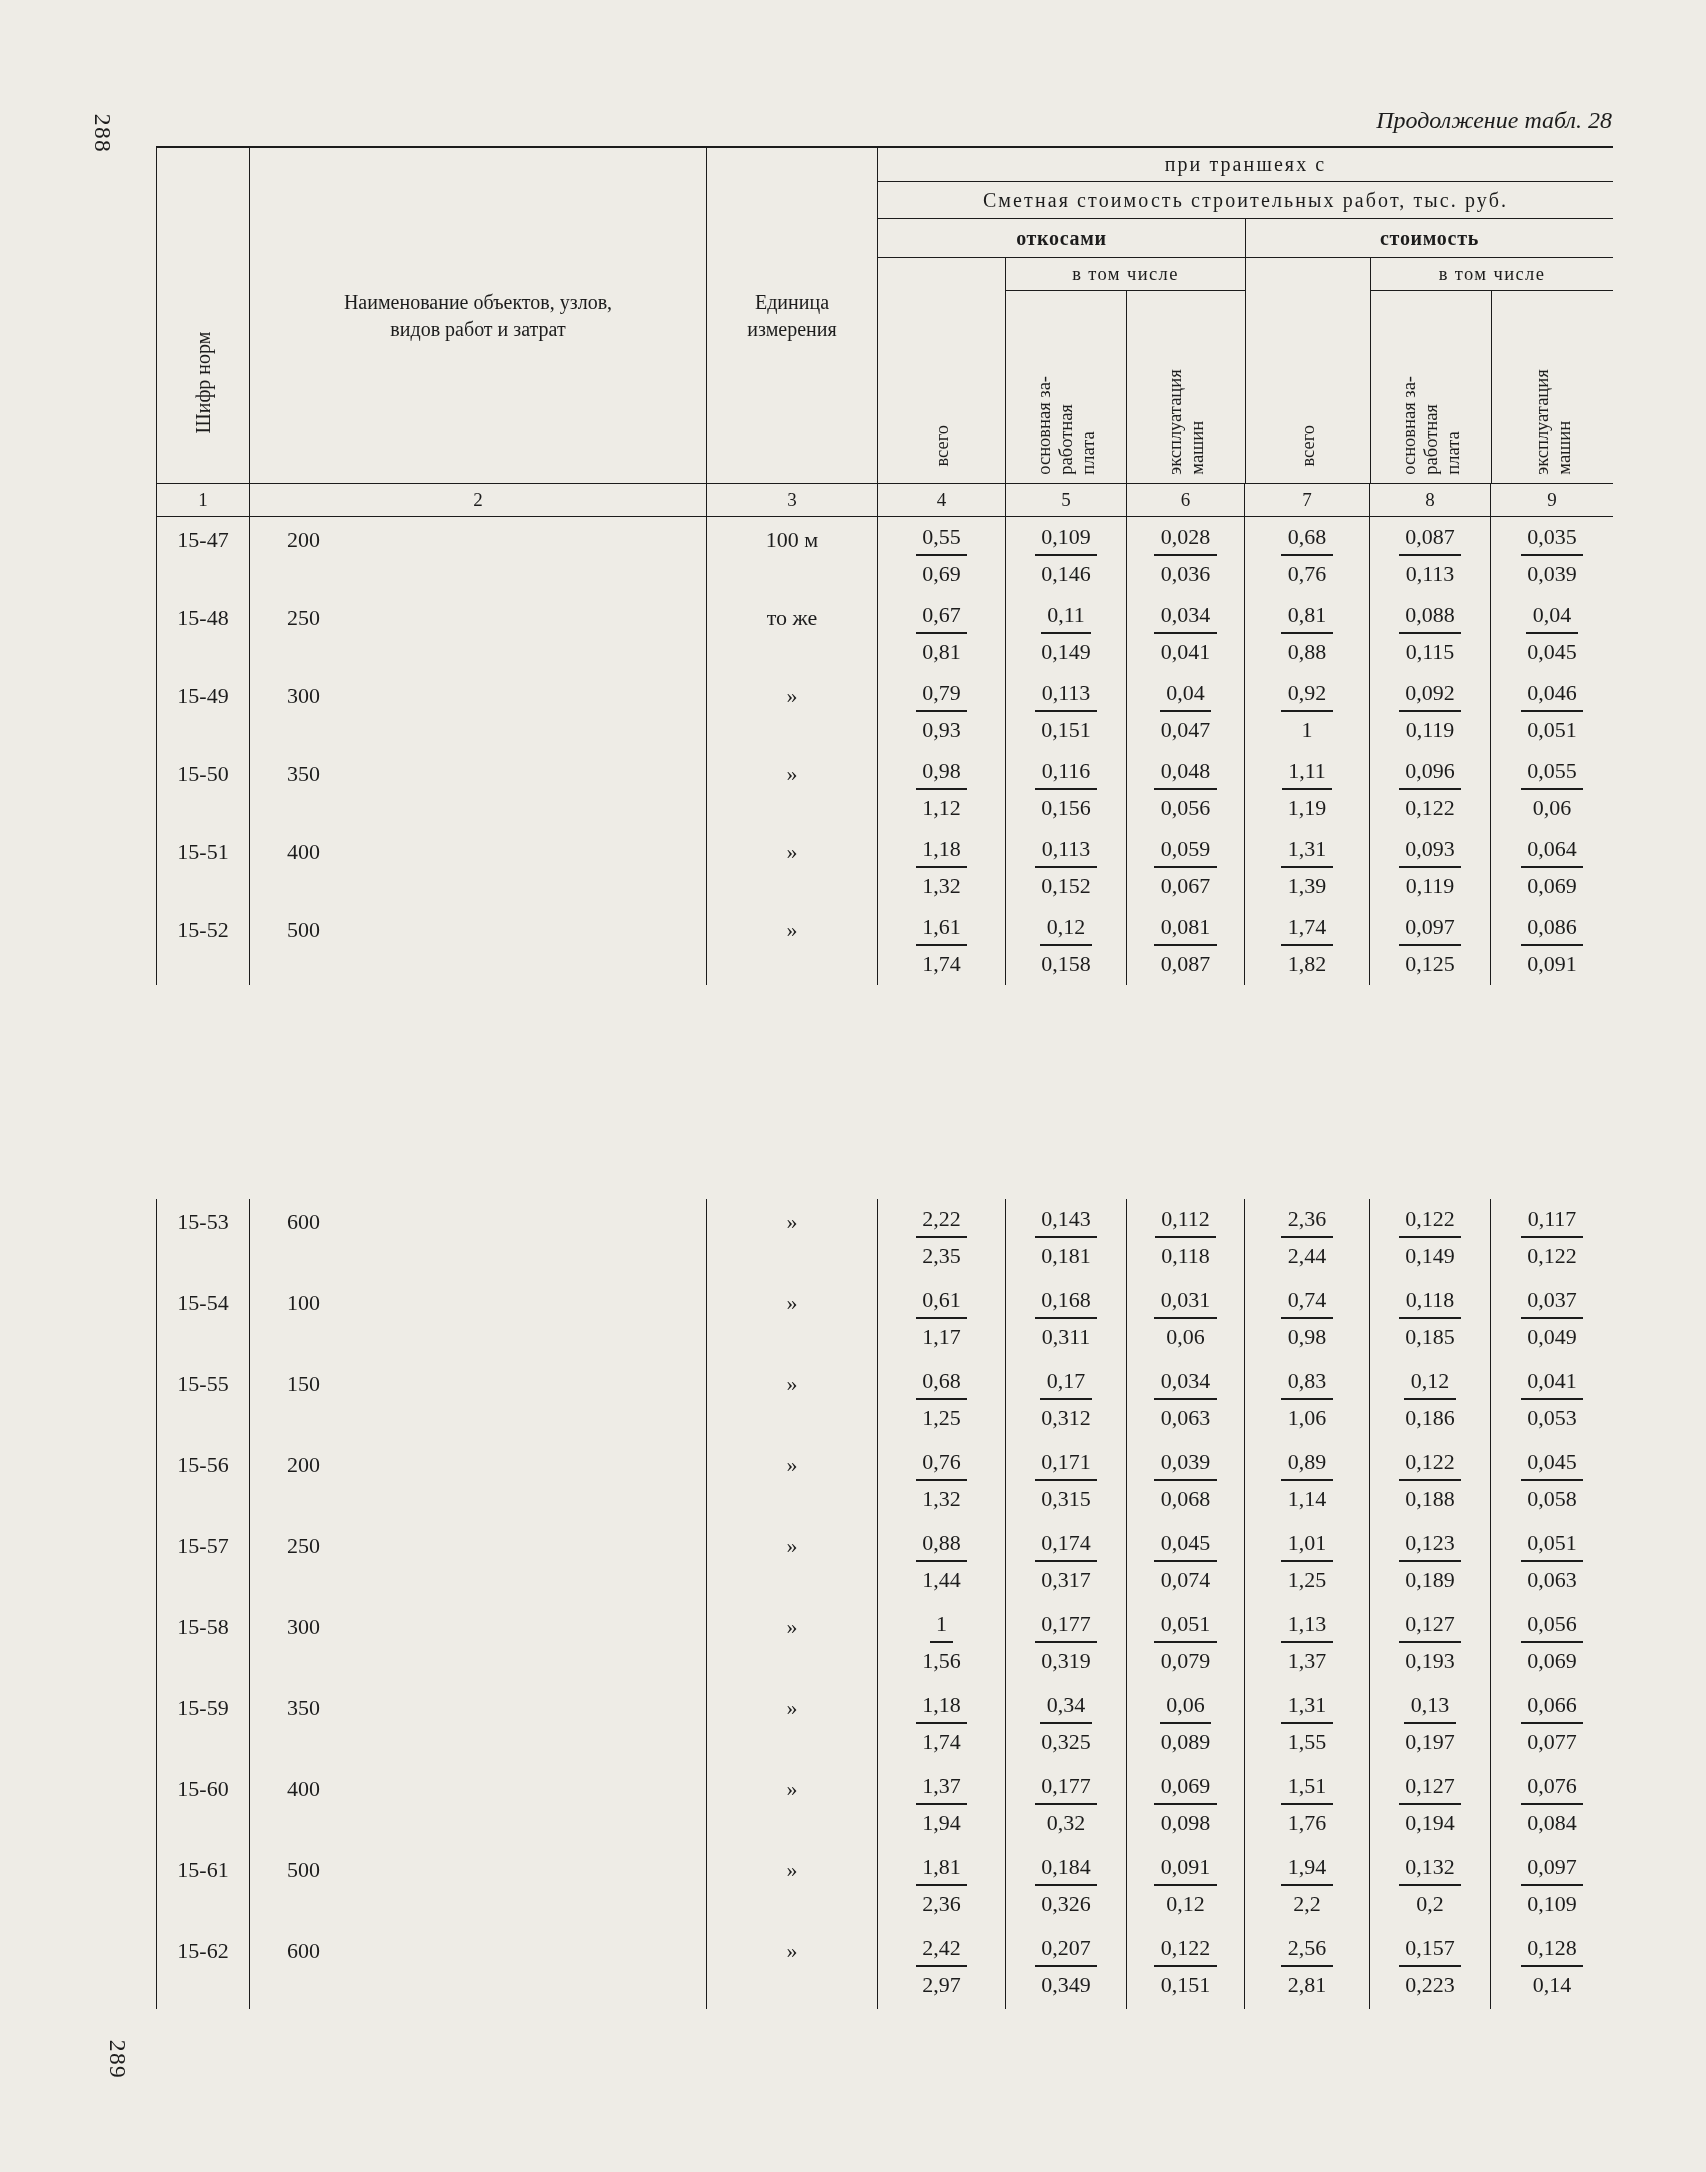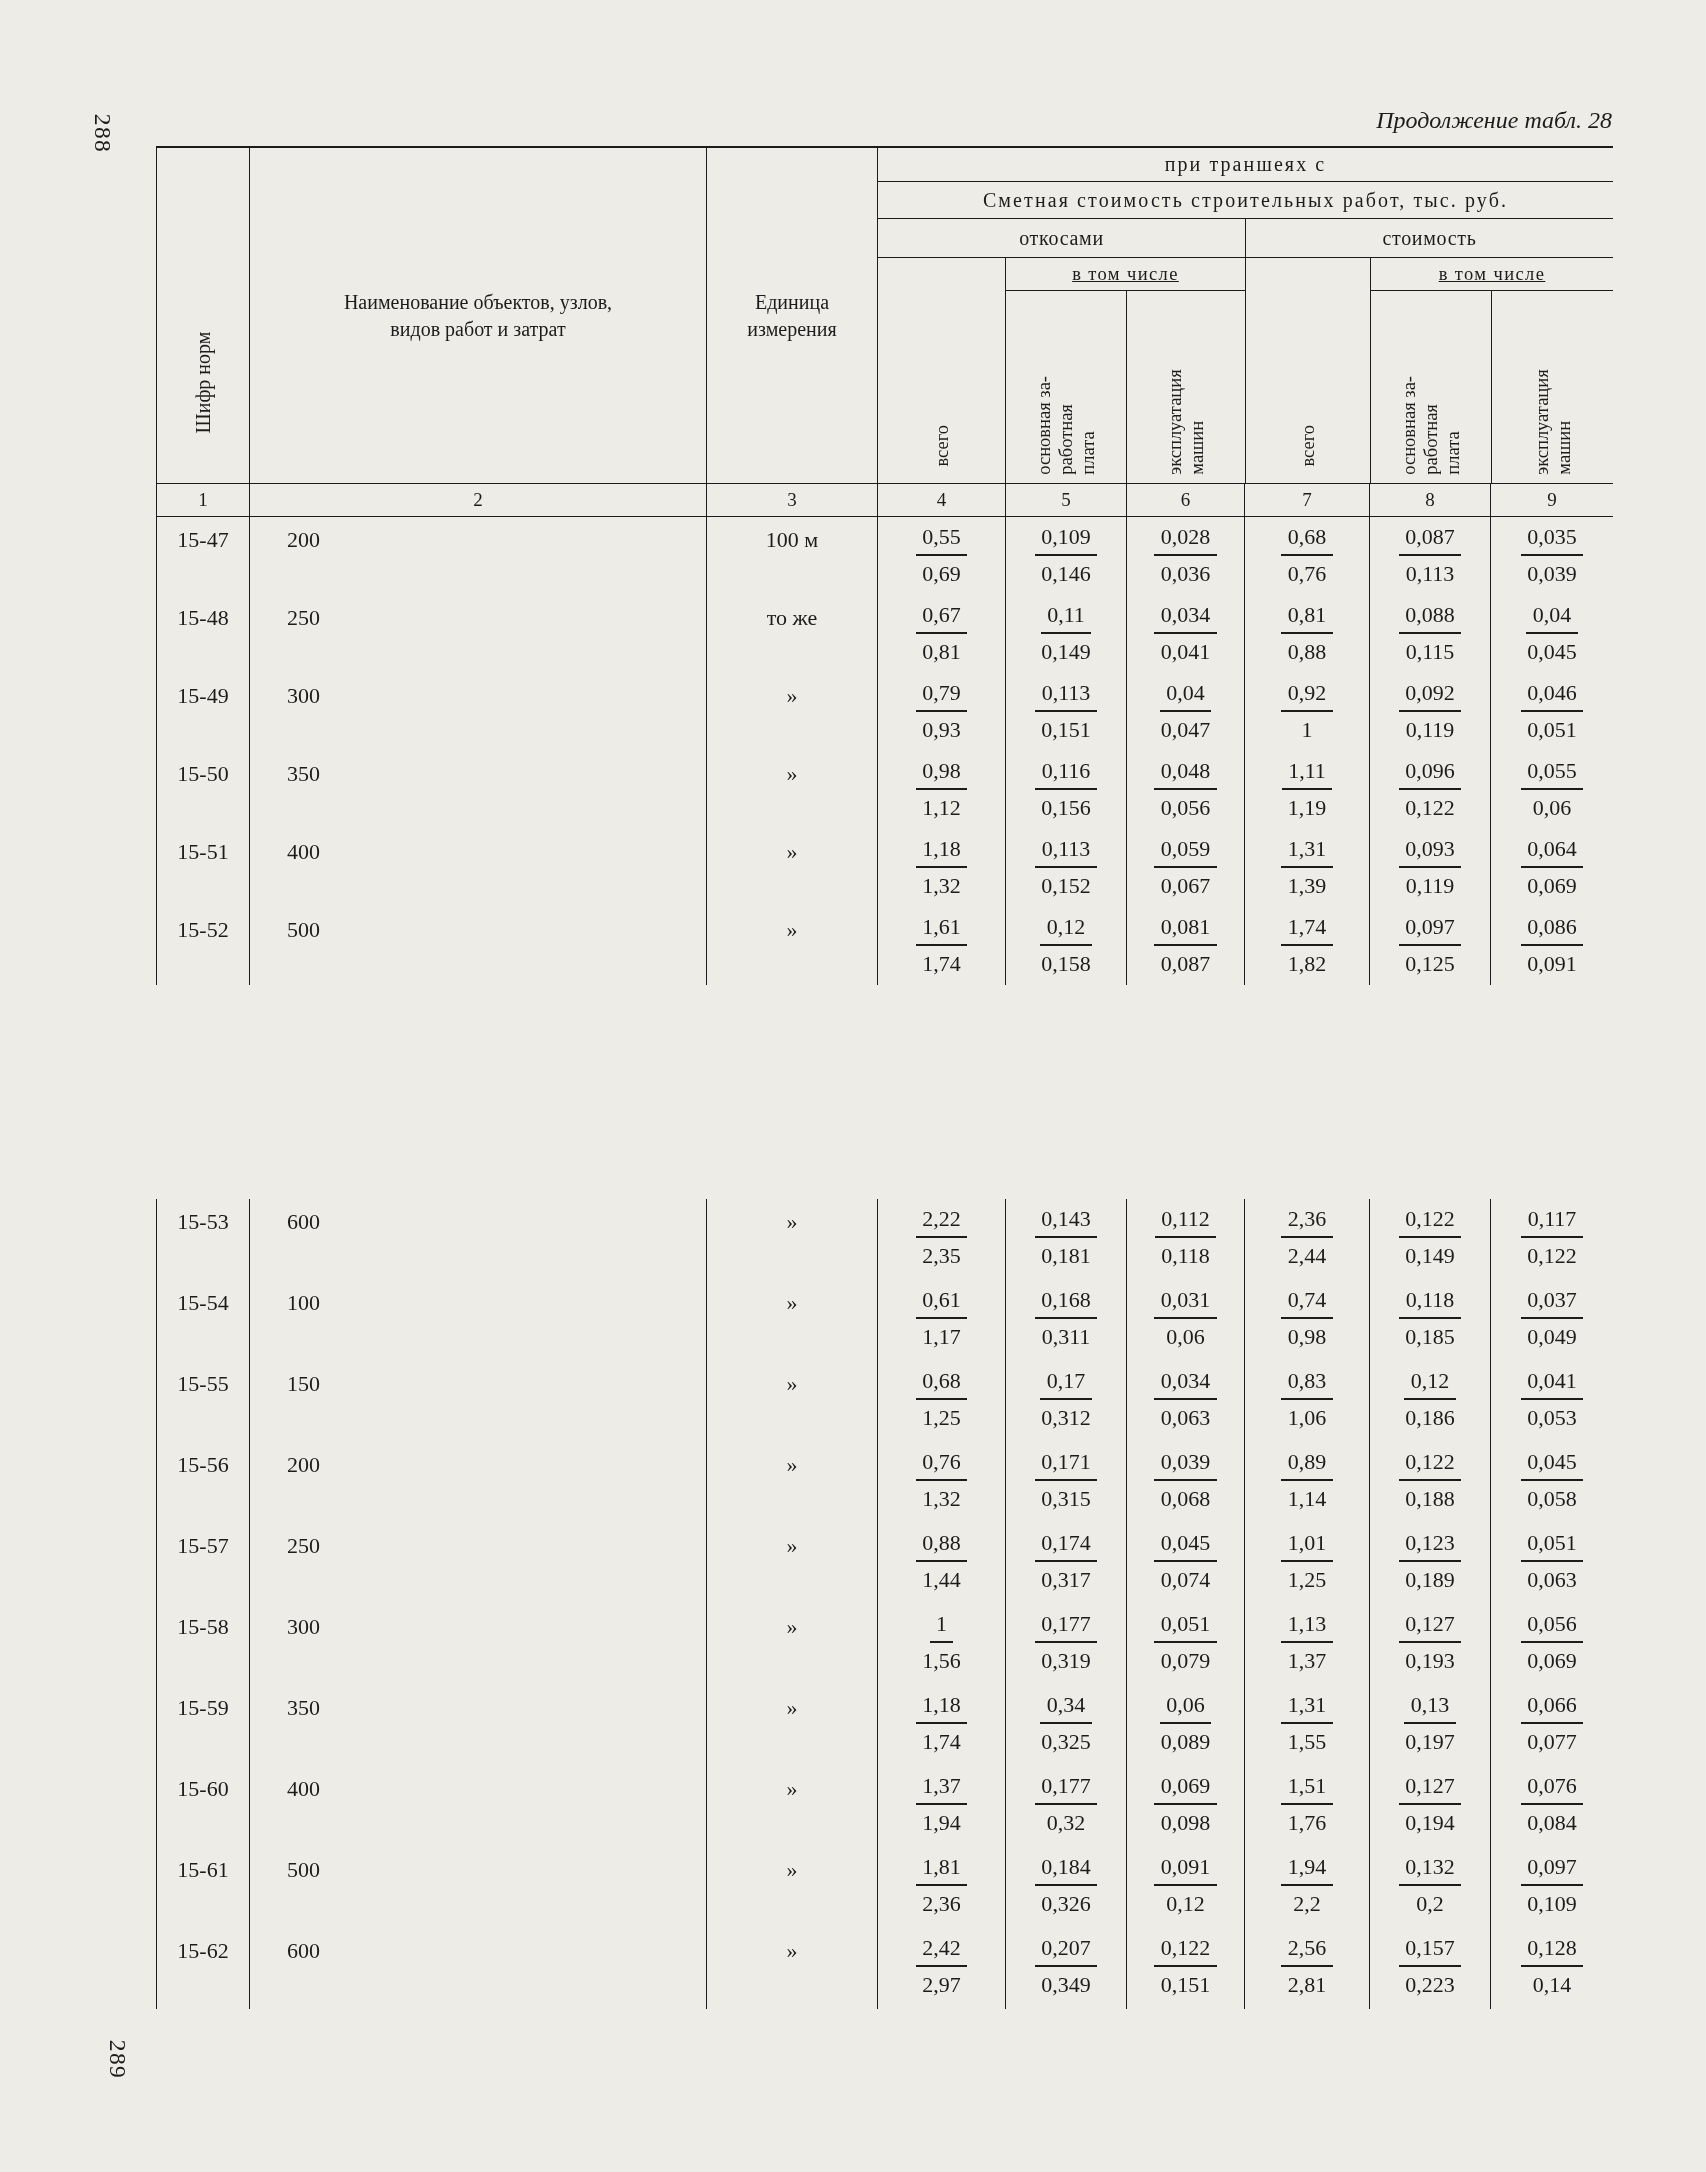--- a/index.html
+++ b/index.html
@@ -24,28 +24,28 @@
   .hc2 { width:457px; }
   .hc3 { width:171px; }
   .hright { flex:1; display:flex; flex-direction:column; }
   .hband { display:flex; align-items:center; justify-content:center; border-bottom:1.4px solid #1c1c1c; font-size:20px; }
   .band-cost   { height:37px; letter-spacing:2.1px; }
   .band-trench { height:34px; letter-spacing:2.1px; }
   .hgroups { flex:1; display:flex; }
   .hgroup { display:flex; flex-direction:column; }
   .hgroup.slopes  { width:367px; }
   .hgroup.shoring { flex:1; border-left:1.4px solid #1c1c1c; }
-  .band-group { height:39px; letter-spacing:0.7px; }
+  .band-group { height:39px; letter-spacing:0.7px;font-weight:bold; }
   .hgsub { flex:1; display:flex; }
   .vcell { position:relative; }
   .vcell.vfirst { border-right:1.4px solid #1c1c1c; }
   .slopes  .vcell.vfirst { width:128px; }
   .shoring .vcell.vfirst { width:125px; }
   .hincl { flex:1; display:flex; flex-direction:column; }
-  .band-incl { height:33px; font-size:18.5px; letter-spacing:1.4px;text-decoration:underline; }
+  .band-incl { height:33px; font-size:18.5px; letter-spacing:1.4px; }
   .hinclcols { flex:1; display:flex; }
   .vcell.va { border-right:1.4px solid #1c1c1c; width:121px; }
   .vcell.vb { flex:1; }
   .vtext { position:absolute; left:50%; top:50%; transform:translate(-50%,-50%) rotate(-90deg);
            white-space:pre-line; font-size:18.5px; line-height:22px; text-align:left; }
   .vtext-code { width:307px; font-size:20px; padding-left:36px; }
   .vtext-tall { width:214px; padding-left:11.4px; }
   .vtext-mid  { width:184px; padding-left:4.3px; }
 
   

